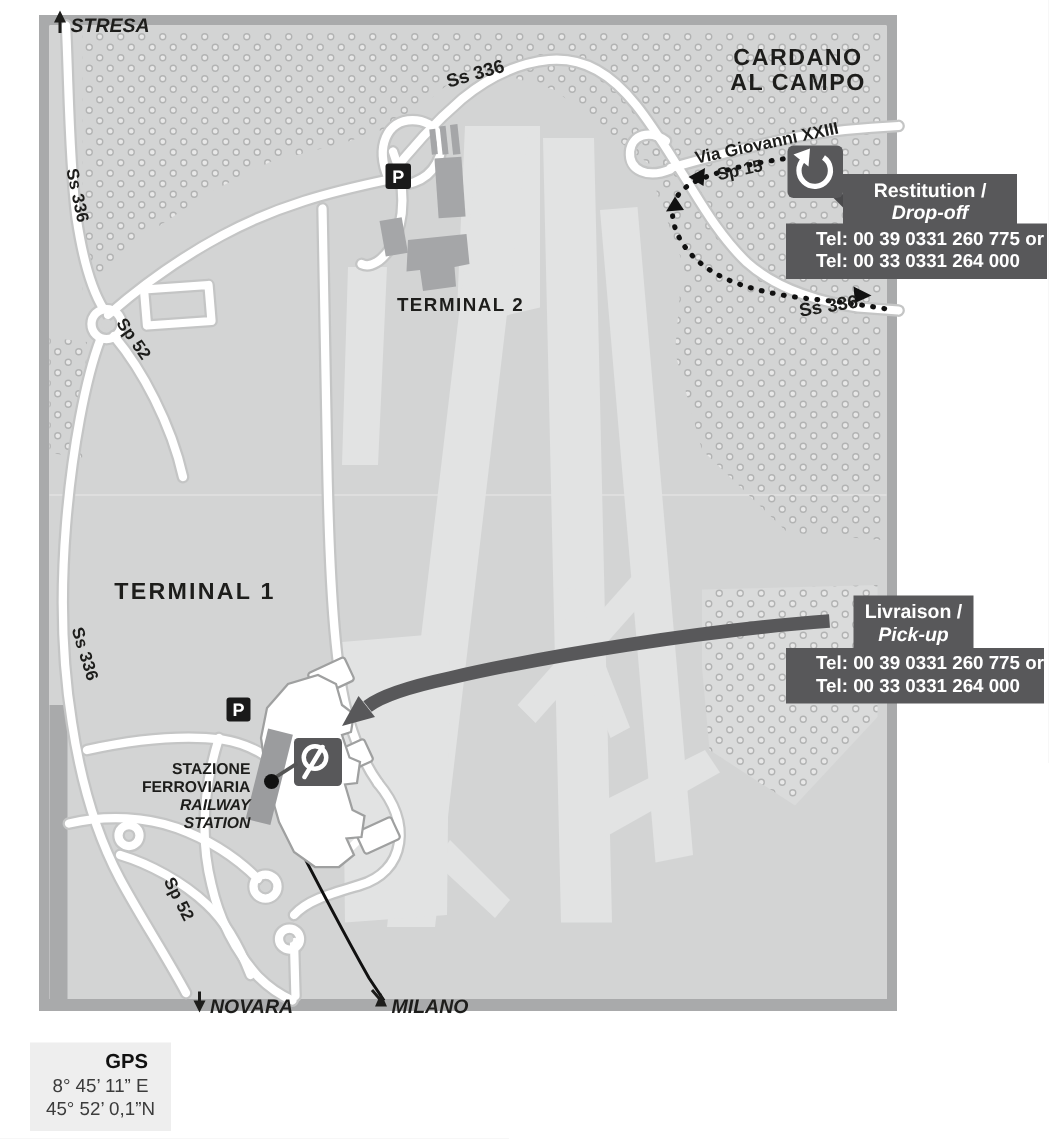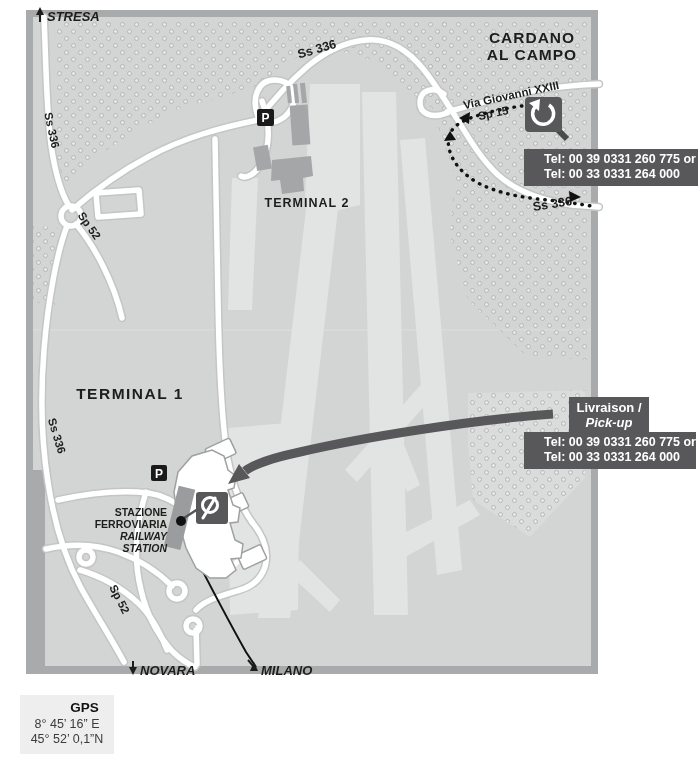--- a/index.html
+++ b/index.html
@@ -236,33 +236,37 @@
     </g>
     <text x="140" y="675" class="lbl dest">NOVARA</text>
     <g>
       <line x1="248" y1="660" x2="254" y2="667" stroke="#1d1d1b" stroke-width="2"></line>
       <polygon points="250,671 258,671 254,662" fill="#1d1d1b"></polygon>
     </g>
     <text x="261" y="675" class="lbl dest">MILANO</text>
   </g>
 </svg>
 
+<div class="badge badge-title" id="dropoff-title">
+  <div>Restitution /</div>
+  <div class="it">Drop-off</div>
+</div>
 <div class="badge badge-tel" id="dropoff-tel">
   <div>Tel: 00 39 0331 260 775 or</div>
   <div>Tel: 00 33 0331 264 000</div>
 </div>
 
 <div class="badge badge-title" id="pickup-title">
   <div>Livraison /</div>
   <div class="it">Pick-up</div>
 </div>
 <div class="badge badge-tel" id="pickup-tel">
   <div>Tel: 00 39 0331 260 775 or</div>
   <div>Tel: 00 33 0331 264 000</div>
 </div>
 
 <div class="gps">
   <div class="gps-title">GPS</div>
-  <div class="gps-line">8° 45’ 16” E</div>
+  <div class="gps-line">8° 45’ 11” E</div>
   <div class="gps-line">45° 52’ 0,1”N</div>
 </div>
 
 </div>
 
 </body></html>

